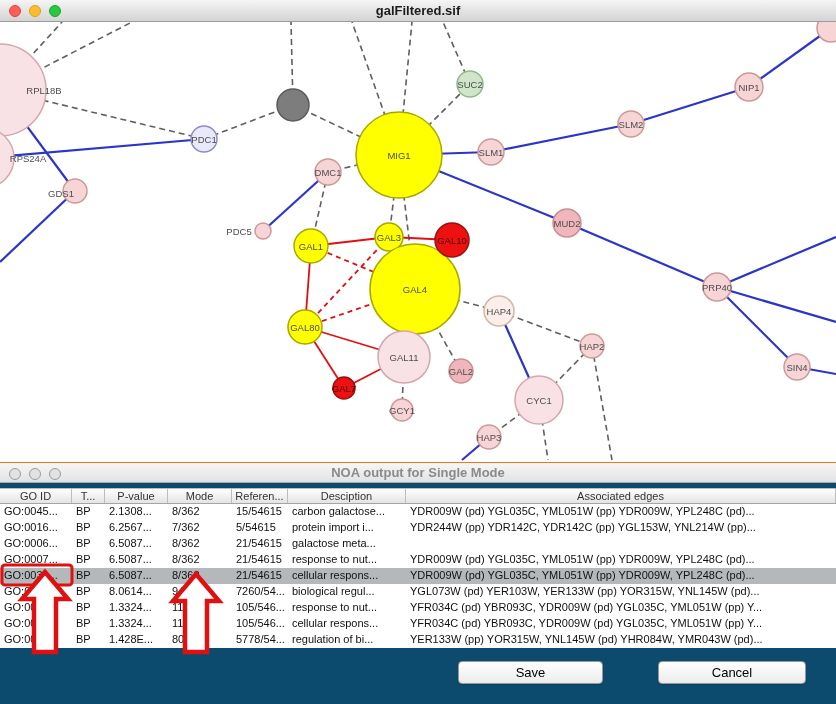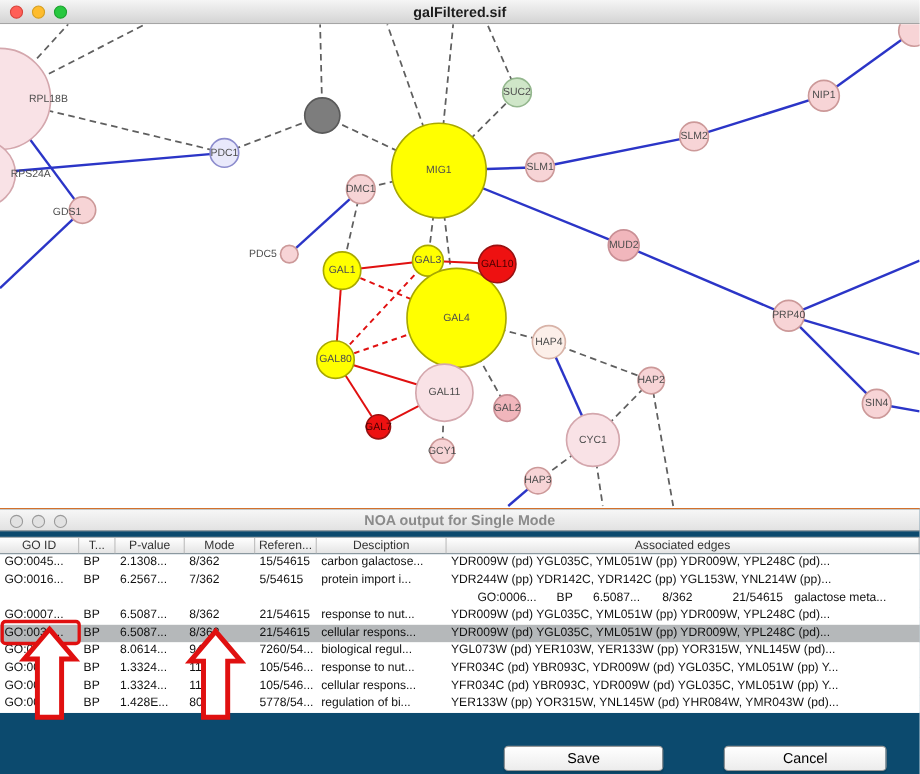--- a/index.html
+++ b/index.html
@@ -38,42 +38,41 @@
     display:flex; height:16px; margin-top:5px;
     background:linear-gradient(#ffffff,#e4e4e4);
     border-top:1px solid #bcbcbc; border-bottom:1px solid #a5a5a5;
     font-size:11px; color:#333;
   }
   .hcell {
     display:flex; align-items:center; justify-content:center;
     border-right:1px solid #bdbdbd; overflow:hidden; white-space:nowrap;
   }
   .tbody { background:#fff; }
-  .trow { display:flex; height:16px; background:#fff;justify-content:flex-end; }
+  .trow { display:flex; height:16px; background:#fff; }
   .trow.selected { background:#b5b8ba; }
   .tcell {
     font-size:11px; color:#111; line-height:15px;
     padding-left:4px; overflow:hidden; white-space:nowrap;
   }
   .c0 { flex:0 0 72px; }
   .c1 { flex:0 0 33px; }
   .c2 { flex:0 0 63px; }
   .c3 { flex:0 0 64px; }
   .c4 { flex:0 0 56px; }
   .c5 { flex:0 0 118px; }
   .c6 { flex:1 1 auto; }
 
   .btn {
     position:absolute; top:198px; height:23px;
     border:1px solid #989898; border-radius:4px;
     background:linear-gradient(#ffffff,#ececec);
     font-family:"Liberation Sans", sans-serif;
     font-size:13px; color:#000; cursor:default;
     box-shadow:0 1px 1px rgba(0,0,0,0.12);
-    margin-top:17px;
   }
   #save-btn   { left:458px; width:145px; }
   #cancel-btn { left:658px; width:148px; }
 
   
   #annot { position:absolute; left:0; top:0; width:836px; height:704px; pointer-events:none; z-index:10; }
 </style>
 </head>
 <body>
 

